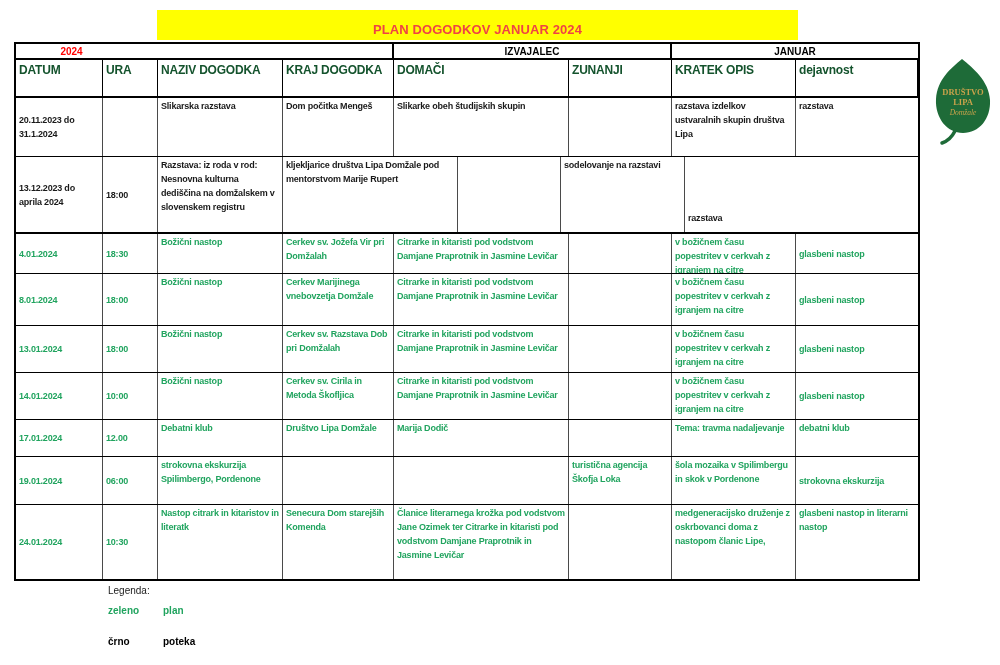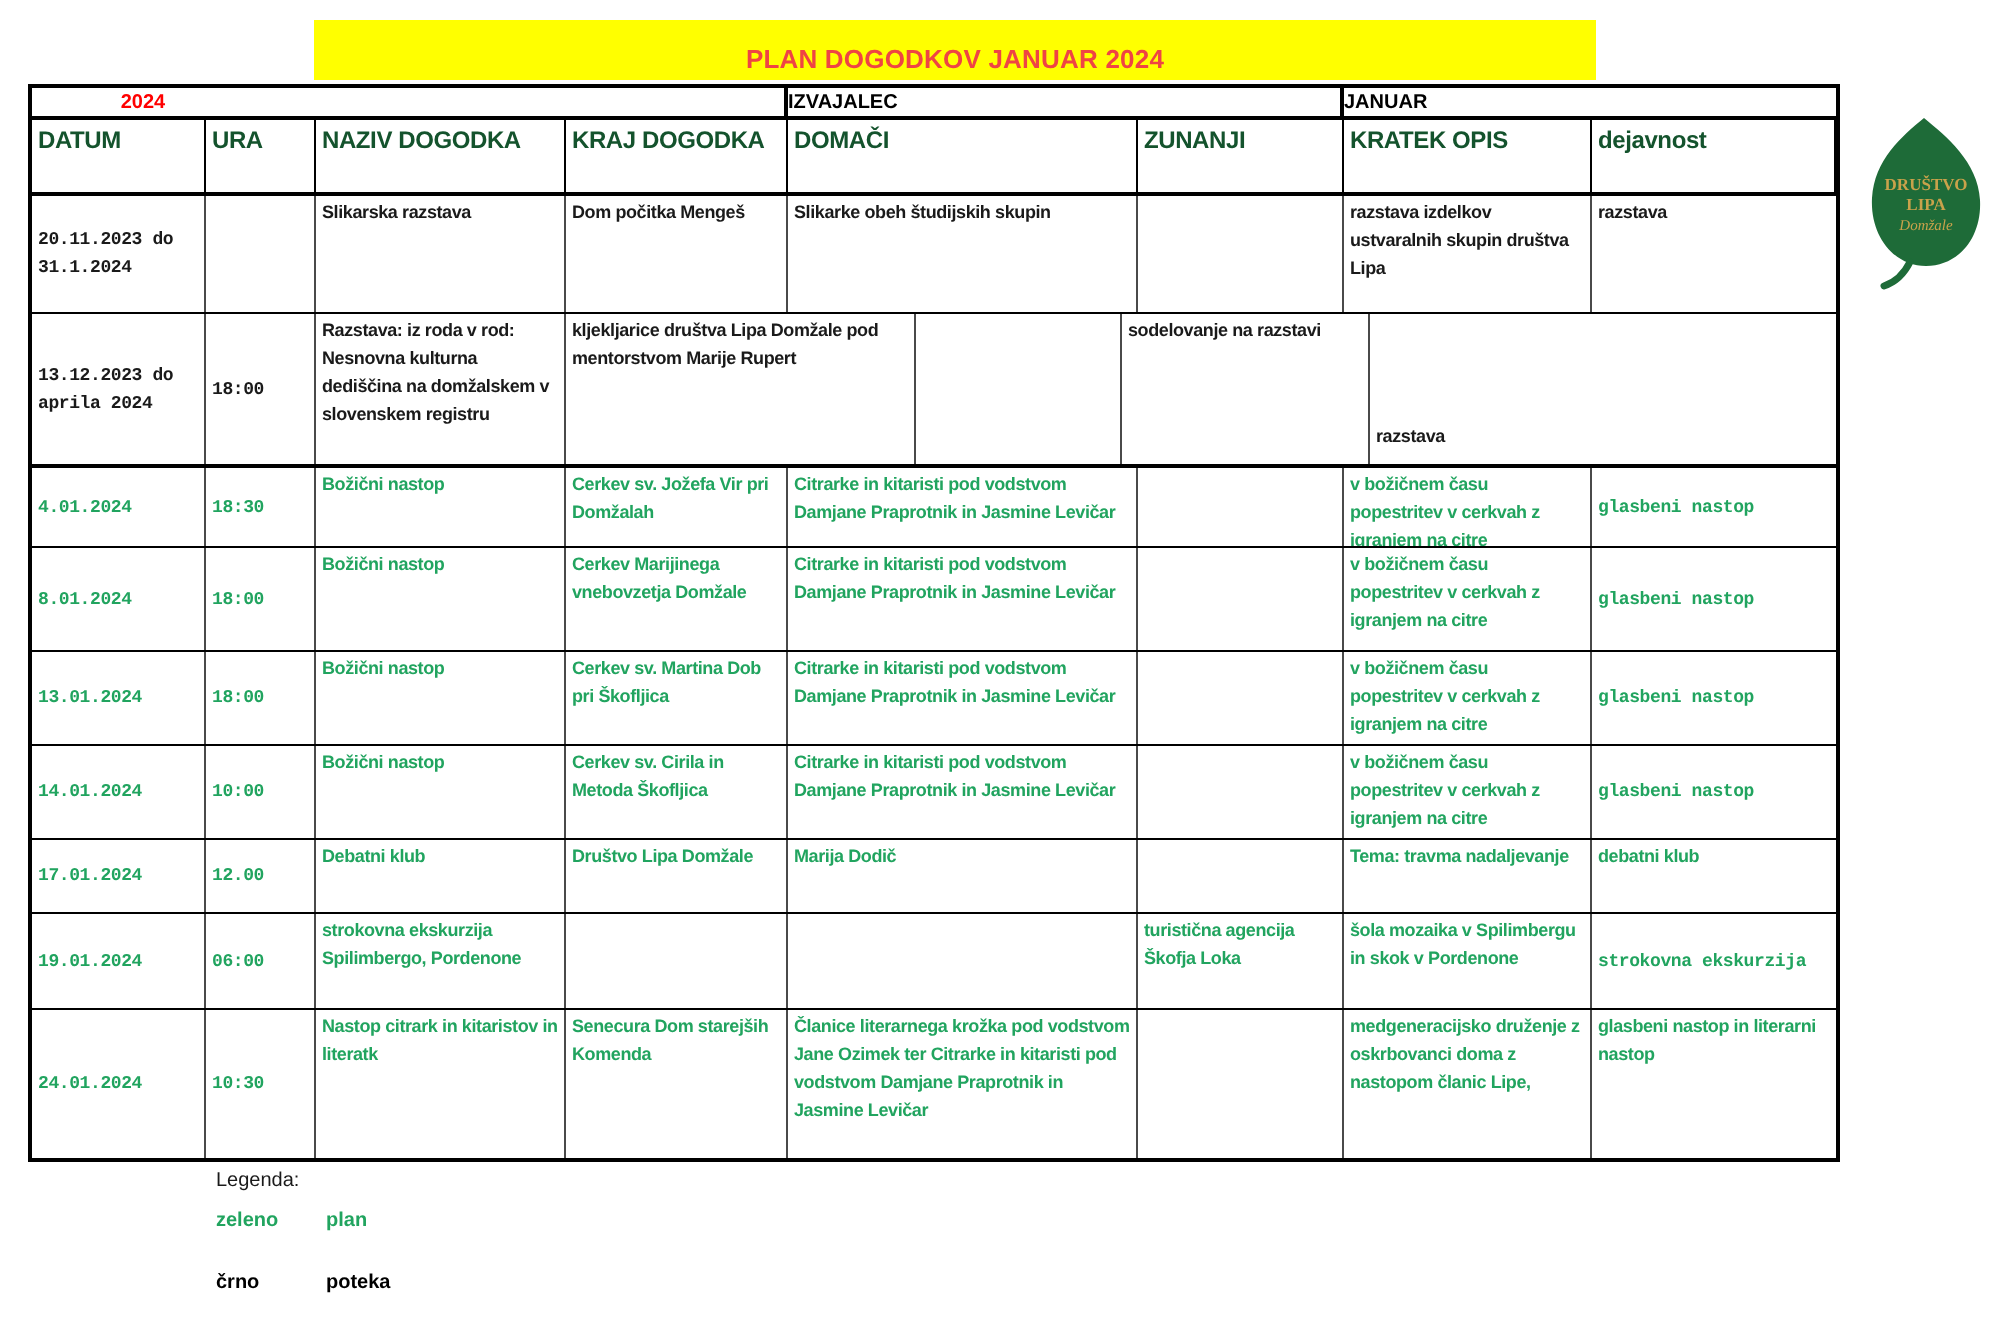--- a/index.html
+++ b/index.html
@@ -20,27 +20,27 @@
   
   .tbl{position:absolute;left:14px;top:42px;width:906px;border:2px solid #000;background:#fff;}
   .trow{display:flex;width:902px;border-bottom:1px solid #000;}
   .trow.no-line{border-bottom:none;}
   .trow.thick{border-bottom:2px solid #000;}
   .cell{overflow:hidden;padding:1px 3px;border-right:1px solid #4a4a4a;
     font-size:9px;font-weight:700;line-height:14px;letter-spacing:-0.2px;color:var(--ink);}
   .cell:last-child{border-right:none;}
   .c0{width:87px}.c1{width:55px}.c2{width:125px}.c3{width:111px}
   .c4{width:175px}.c5{width:103px}.c6{width:124px}.c7{width:122px}
-  .vmid{display:flex;align-items:center;font-family:Liberation Mono, monospace;}
+  .vmid{display:flex;align-items:center;}
   .vend{display:flex;align-items:flex-end;padding-bottom:7px;}
   .green-row .cell{color:var(--green);}
 
   
   .band{height:16px;border-bottom:2px solid #000;}
-  .band .bcell{height:100%;display:flex;align-items:center;
+  .band .bcell{height:100%;display:flex;align-items:center;justify-content:center;
     font-size:10px;font-weight:700;color:#000;}
   .band .ba{width:378px;border-right:2px solid #000;justify-content:flex-start;}
   .band .ba span{width:87px;text-align:center;color:var(--red);padding-left:24px;}
   .band .bb{width:278px;border-right:2px solid #000;}
   .band .bc{width:246px;}
 
   
   .hdr{height:38px;border-bottom:2px solid #000;}
   .hdr .cell{border-right:1px solid #000;font-size:12px;font-weight:700;
     letter-spacing:-0.2px;padding-top:3px;line-height:14px;color:#14532d;}
@@ -125,21 +125,21 @@
           <div class="cell c3">Cerkev Marijinega vnebovzetja Domžale</div>
           <div class="cell c4">Citrarke in kitaristi pod vodstvom Damjane Praprotnik in Jasmine Levičar</div>
           <div class="cell c5"></div>
           <div class="cell c6">v božičnem času popestritev v cerkvah z igranjem na citre</div>
           <div class="cell c7 vmid">glasbeni nastop</div>
         </div>
         <div class="trow green-row" style="height: 47px;">
           <div class="cell c0 vmid">13.01.2024</div>
           <div class="cell c1 vmid">18:00</div>
           <div class="cell c2">Božični nastop</div>
-          <div class="cell c3">Cerkev sv. Martina Dob pri Škofljica</div>
+          <div class="cell c3">Cerkev sv. Razstava Dob pri Domžalah</div>
           <div class="cell c4">Citrarke in kitaristi pod vodstvom Damjane Praprotnik in Jasmine Levičar</div>
           <div class="cell c5"></div>
           <div class="cell c6">v božičnem času popestritev v cerkvah z igranjem na citre</div>
           <div class="cell c7 vmid">glasbeni nastop</div>
         </div>
         <div class="trow green-row" style="height: 47px;">
           <div class="cell c0 vmid">14.01.2024</div>
           <div class="cell c1 vmid">10:00</div>
           <div class="cell c2">Božični nastop</div>
           <div class="cell c3">Cerkev sv. Cirila in Metoda Škofljica</div>

